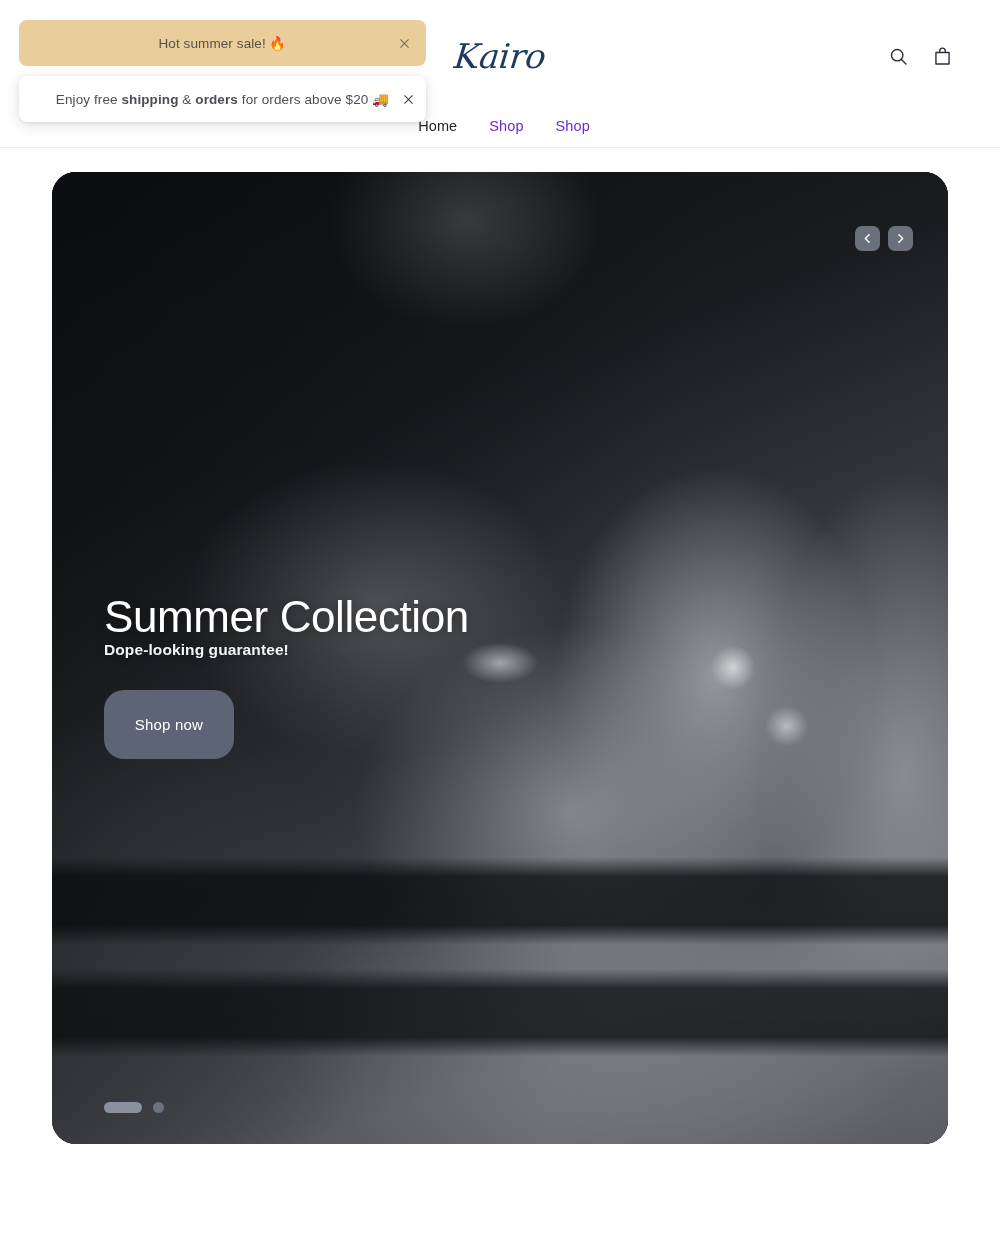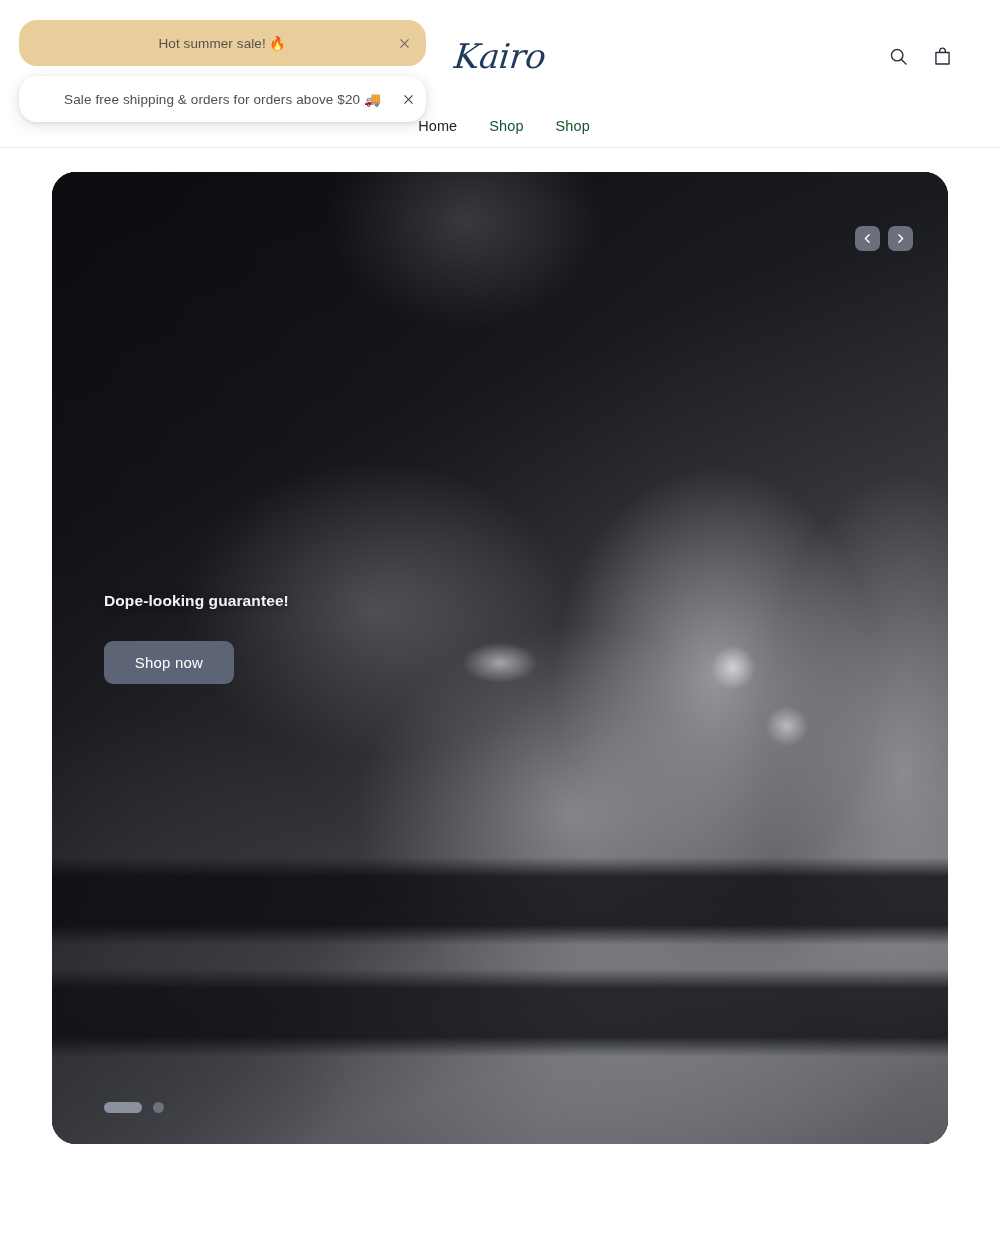--- a/index.html
+++ b/index.html
@@ -59,60 +59,60 @@
   .main-nav {
     position: absolute;
     top: 113px;
     left: 8px; right: 0;
     display: flex;
     justify-content: center;
     gap: 32px;
   }
   .nav-link {
     font-size: 14.5px;
-    color: #14532d;
+    color: #6d28d9;
     text-decoration: none;
     line-height: 26px;
     cursor: pointer;
     letter-spacing: 0.1px;
   }
   .nav-link.is-active { color: #22252d; }
 
   
   .toast-stack {
     position: absolute;
     top: 20px;
     left: 19px;
     width: 407px;
     z-index: 40;
   }
   .toast {
     position: relative;
     width: 407px;
-    border-radius: 18px;
+    border-radius: 8px;
     display: flex;
     align-items: center;
     justify-content: center;
     font-size: 13.5px;
     letter-spacing: 0.1px;
   }
   .toast--sale {
     height: 46px;
     background: #e9cd9b;
     color: #55524c;
     margin-bottom: 10px;
   }
   .toast--ship {
     height: 46px;
     background: #ffffff;
     color: #4b4e57;
     box-shadow: 0 3px 14px rgba(60,60,70,0.16), 0 1px 3px rgba(60,60,70,0.10);
   }
   .toast-text { padding: 0 30px; white-space: nowrap; }
-  .toast-text b { font-weight: 400; }
+  .toast-text b { font-weight: 700; }
   .toast-close {
     position: absolute;
     top: 50%;
     transform: translateY(-50%);
     right: 12px;
     width: 20px; height: 20px;
     background: none; border: none; cursor: pointer;
     display: flex; align-items: center; justify-content: center;
     color: #6d6a64;
   }
@@ -184,23 +184,23 @@
     font-size: 15.5px;
     font-weight: 700;
     color: #f2f3f5;
     letter-spacing: 0.1px;
     text-shadow: 0 1px 8px rgba(0,0,0,0.35);
   }
   .hero-cta {
     margin-top: 31px;
     display: inline-block;
     min-width: 130px;
-    padding: 13px 26px;
+    padding: 26px 26px;
     border: none;
-    border-radius: 9px;
+    border-radius: 20px;
     background: #5d6475;
     color: #ffffff;
     font-family: "Liberation Sans", sans-serif;
     font-size: 15px;
     letter-spacing: 0.2px;
     cursor: pointer;
     text-align: center;
   }
 
   
@@ -281,21 +281,21 @@
     <span class="toast-text">Hot summer sale! 🔥</span>
     <button class="toast-close" aria-label="Close">
       <svg width="13" height="13" viewBox="0 0 24 24" fill="none" stroke="currentColor" stroke-width="2" stroke-linecap="round">
         <line x1="5" y1="5" x2="19" y2="19"></line>
           <line x1="19" y1="5" x2="5" y2="19"></line>
       </svg>
     </button>
   </div>
 
   <div class="toast toast--ship">
-    <span class="toast-text"><span>Sale free </span><b>shipping</b><span> &amp; </span><b>orders</b><span> for orders above $20 🚚</span></span>
+    <span class="toast-text"><span>Enjoy free </span><b>shipping</b><span> &amp; </span><b>orders</b><span> for orders above $20 🚚</span></span>
     <button class="toast-close" aria-label="Close">
       <svg width="13" height="13" viewBox="0 0 24 24" fill="none" stroke="currentColor" stroke-width="2" stroke-linecap="round">
         <line x1="5" y1="5" x2="19" y2="19"></line>
           <line x1="19" y1="5" x2="5" y2="19"></line>
       </svg>
     </button>
   </div>
 
 </div>
 
@@ -311,20 +311,21 @@
       </svg>
     </button>
     <button class="carousel-arrow" aria-label="Next slide">
       <svg width="13" height="13" viewBox="0 0 24 24" fill="none" stroke="currentColor" stroke-width="2.6" stroke-linecap="round" stroke-linejoin="round">
         <polyline points="9 5 16 12 9 19"></polyline>
       </svg>
     </button>
   </div>
 
   <div class="hero-content">
+    <h1 class="hero-title">Summer Collection</h1>
     <p class="hero-subtitle">Dope-looking guarantee!</p>
     <button class="hero-cta">Shop now</button>
   </div>
 
   <div class="carousel-dots">
     <button class="dot is-active" aria-label="Slide 1"></button>
     <button class="dot" aria-label="Slide 2"></button>
   </div>
 
 </section>

